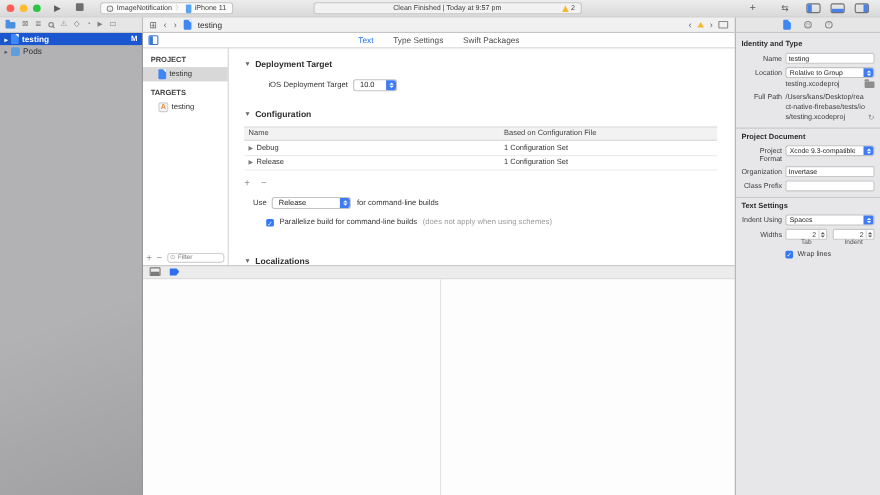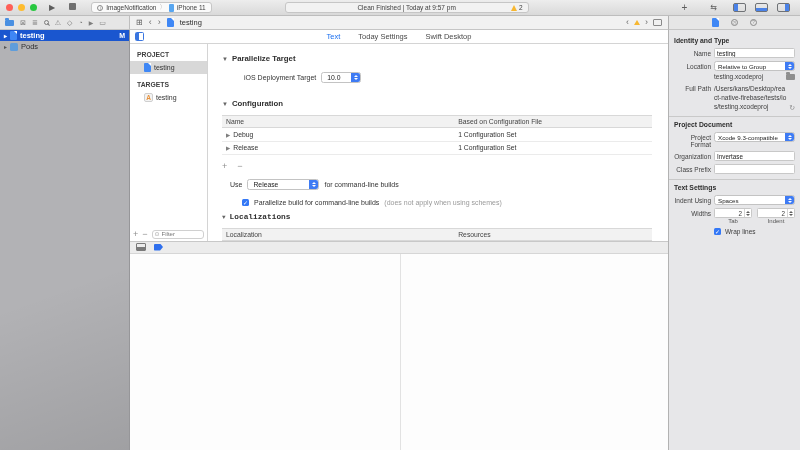--- a/index.html
+++ b/index.html
@@ -237,22 +237,22 @@
       <span class="pods-ico"></span>
       <span>Pods</span>
     </div>
   </div>
 
   <div class="editor">
     <div class="ed-header">
       <span class="memb-ico"></span>
       <div class="ed-tabs">
         <span class="tab active">Text</span>
-        <span class="tab">Today Settings</span>
-        <span class="tab">Swift Desktop</span>
+        <span class="tab">Type Settings</span>
+        <span class="tab">Swift Packages</span>
       </div>
     </div>
 
     <div class="ed-body">
 
       <div class="ed-side">
         <div class="hdr">PROJECT</div>
         <div class="item sel">
           <span class="docicon"></span>
           <span>testing</span>
@@ -269,21 +269,21 @@
             <span class="filter-ico">⊙</span>
             <input placeholder="Filter" style="">
           </span>
         </div>
       </div>
 
       <div class="ed-content">
 
         <div class="sec-title" style="margin-top:10px;">
           <span class="dis">▼</span>
-          <span>Parallelize Target</span>
+          <span>Deployment Target</span>
         </div>
         <div class="ctl-row" style="margin:9px 0 0 22px;">
           <span>iOS Deployment Target</span>
           <span class="popup" style="width:40px; justify-content:space-between;">
             <span class="val">10.0</span>
             <span class="cap">
                 <i class="up"></i>
                 <i class="dn"></i>
               </span>
           </span>
@@ -323,21 +323,21 @@
               </span>
           </span>
           <span>for command-line builds</span>
         </div>
         <div class="ctl-row" style="margin:9px 0 0 20px;">
           <span class="checkbox"></span>
           <span>Parallelize build for command-line builds</span>
           <span class="note">(does not apply when using schemes)</span>
         </div>
 
-        <div class="sec-title" style="margin-top:7px;font-family:Liberation Mono, monospace;">
+        <div class="sec-title" style="margin-top:27px;">
           <span class="dis">▼</span>
           <span>Localizations</span>
         </div>
         <table class="cfg" style="margin-top:7px;">
           <tbody>
               <tr>
             <th>Localization</th>
             <th class="col2">Resources</th>
           </tr>
 

